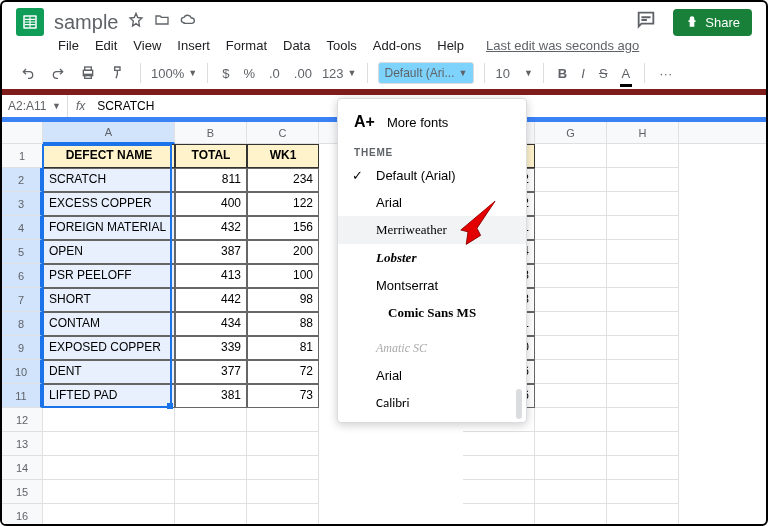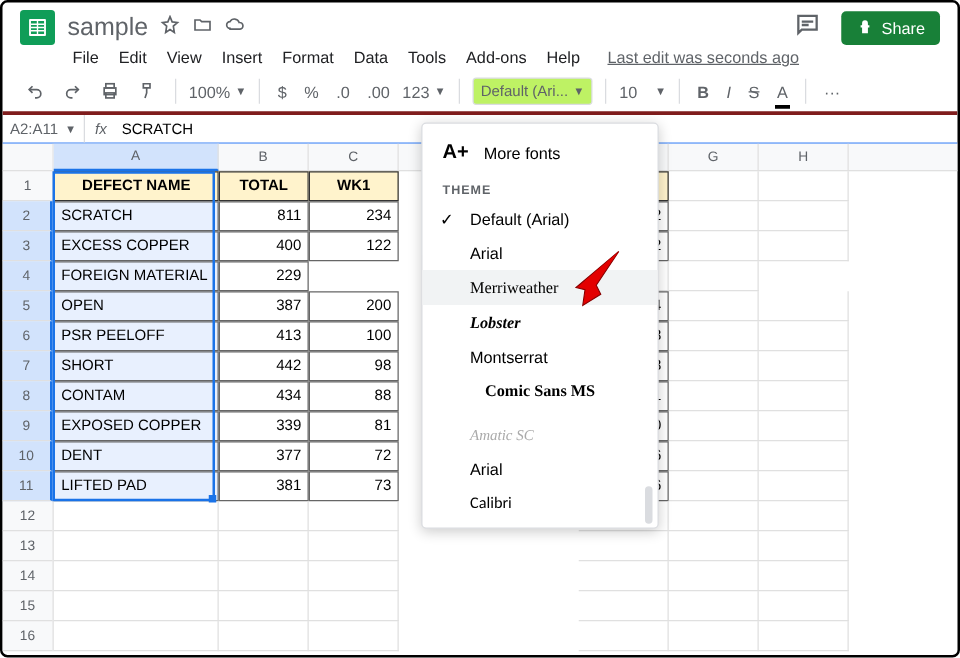--- a/index.html
+++ b/index.html
@@ -9,33 +9,33 @@
   .logo svg { width: 18px; height: 18px; }
   .doc-title { font-size: 20px; color: #5f6368; margin-right: 10px; }
   .title-icons { display: flex; gap: 10px; color: #5f6368; }
   .title-icons span svg { width: 16px; height: 16px; }
   .spacer { flex: 1; }
   .comments-icon { margin-right: 16px; }
   .share-btn { background: #188038; color: #fff; border: none; padding: 6px 12px; border-radius: 4px; font-size: 13px; display: flex; align-items: center; gap: 6px; cursor: pointer; }
   .share-btn svg { width: 14px; height: 14px; }
   .menubar { display: flex; align-items: flex-end; gap: 16px; padding: 0 14px 4px 56px; font-size: 13px; color: #202124; }
   .menubar .last-edit { color: #5f6368; text-decoration: underline; margin-left: 6px; }
-  .toolbar { display: flex; align-items: center; gap: 6px; padding: 4px 14px; border-bottom: 3px solid #7f1d1d; font-size: 13px; color: #5f6368; }
+  .toolbar { display: flex; align-items: center; gap: 6px; padding: 4px 14px; border-bottom: 6px solid #7f1d1d; font-size: 13px; color: #5f6368; }
   .tbtn { padding: 4px 4px; display: flex; align-items: center; justify-content: center; }
   .tbtn svg { width: 16px; height: 16px; }
   .tdivider { width: 1px; height: 20px; background: #dadce0; margin: 0 4px; }
   .zoom, .numfmt, .fontbox, .fontsize { display: flex; align-items: center; gap: 4px; }
-  .fontbox { border: 1px solid #dadce0; border-radius: 3px; padding: 3px 6px; background: #bef264; font-size: 12px; }
+  .fontbox { border: 1px solid #dadce0; border-radius: 3px; padding: 3px 6px; background: #7dd3fc; font-size: 12px; }
   .caret { font-size: 9px; color: #5f6368; }
   .bold { font-weight: bold; }
   .italic { font-style: italic; }
   .strike { text-decoration: line-through; }
   .text-color { position: relative; }
   .text-color::after { content: ''; position: absolute; bottom: -2px; left: 2px; right: 2px; height: 3px; background: #000; }
-  .cellref { display: flex; align-items: center; border-bottom: 1px solid #3b82f6; font-size: 12px; }
+  .cellref { display: flex; align-items: center; border-bottom: 5px solid #3b82f6; font-size: 12px; }
   .cellref .ref { width: 66px; padding: 4px 6px; border-right: 1px solid #dadce0; display: flex; align-items: center; justify-content: space-between; color: #5f6368; }
   .cellref .fx { color: #5f6368; font-style: italic; padding: 0 8px; }
   .cellref .formula { flex: 1; padding: 4px 4px; }
   .sheet { display: flex; }
   .rowhdr-col { display: flex; flex-direction: column; background: #f8f9fa; border-right: 1px solid #e0e0e0; }
   .corner { height: 22px; border-bottom: 1px solid #e0e0e0; width: 40px; }
   .rowhdr { height: 24px; width: 40px; border-bottom: 1px solid #e0e0e0; font-size: 11px; color: #5f6368; display: flex; align-items: center; justify-content: center; }
   .rowhdr.sel { background: #d2e3fc; border-right: 2px solid #1a73e8; margin-right: -1px; }
   .grid { flex: 1; }
   .colhdr-row { display: flex; height: 22px; background: #f8f9fa; border-bottom: 1px solid #e0e0e0; }
@@ -245,21 +245,22 @@
           <div class="cell w-b data">400</div>
           <div class="cell w-c data">122</div>
           <div class="cell w-d hide-under"></div>
           <div class="cell w-e hide-under"></div>
           <div class="cell w-f data">112</div>
           <div class="cell w-g"></div>
           <div class="cell w-h"></div>
         </div>
         <div class="row">
           <div class="cell w-a data left sel-a">FOREIGN MATERIAL</div>
-          <div class="cell w-c data">229</div>
+          <div class="cell w-b data">432</div>
+          <div class="cell w-c data">156</div>
           <div class="cell w-d hide-under"></div>
           <div class="cell w-e hide-under"></div>
           <div class="cell w-f data">31</div>
           <div class="cell w-g"></div>
           <div class="cell w-h"></div>
         </div>
         <div class="row">
           <div class="cell w-a data left sel-a">OPEN</div>
           <div class="cell w-b data">387</div>
           <div class="cell w-c data">200</div>

